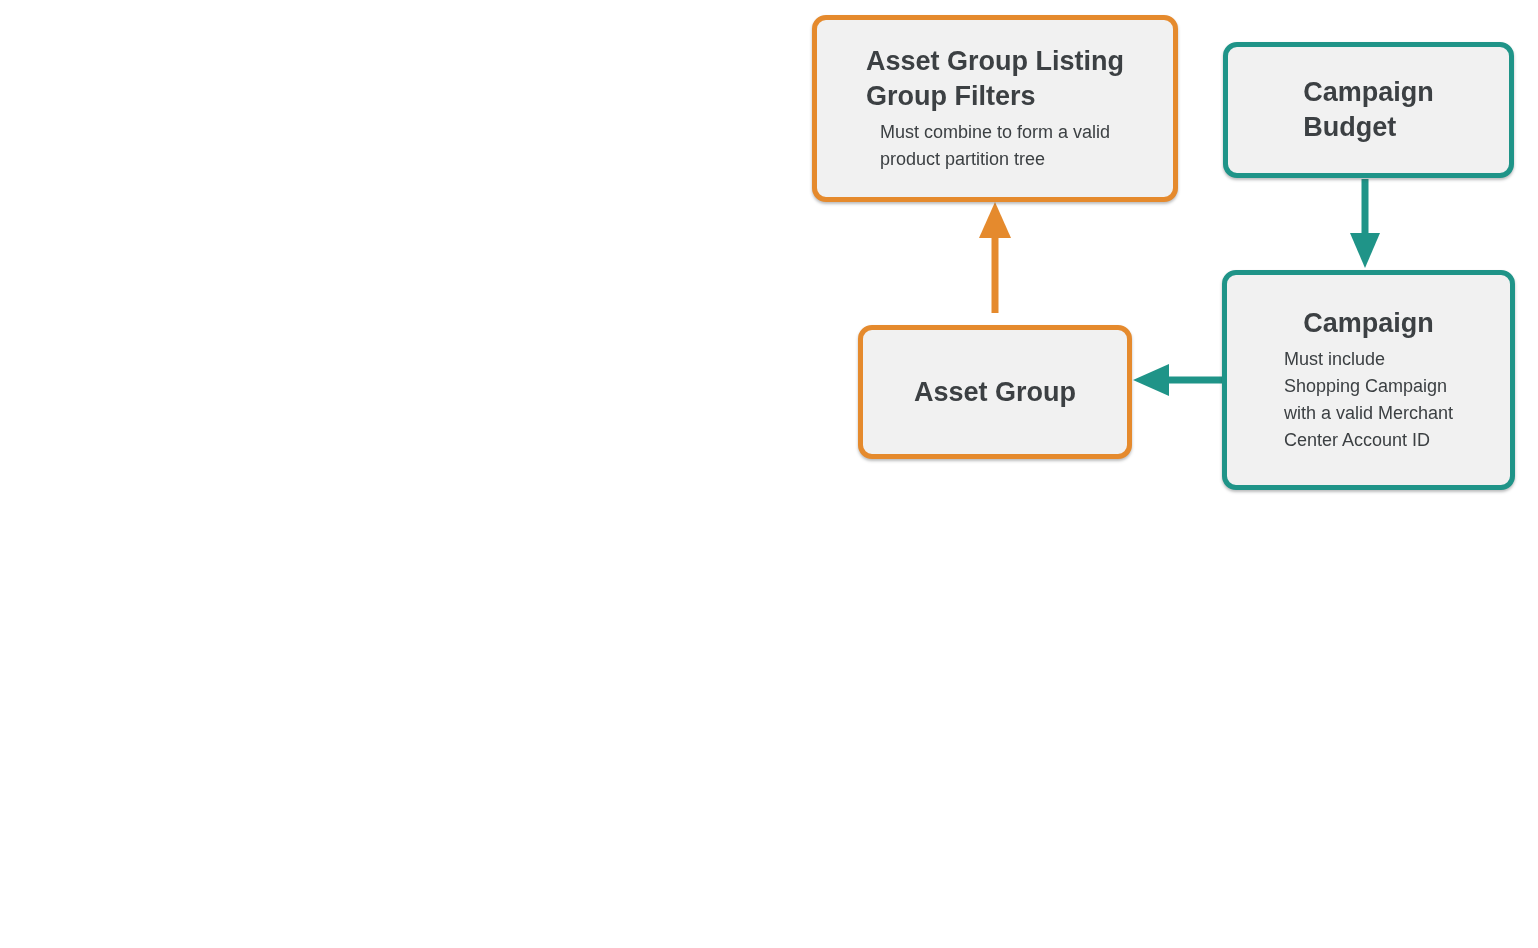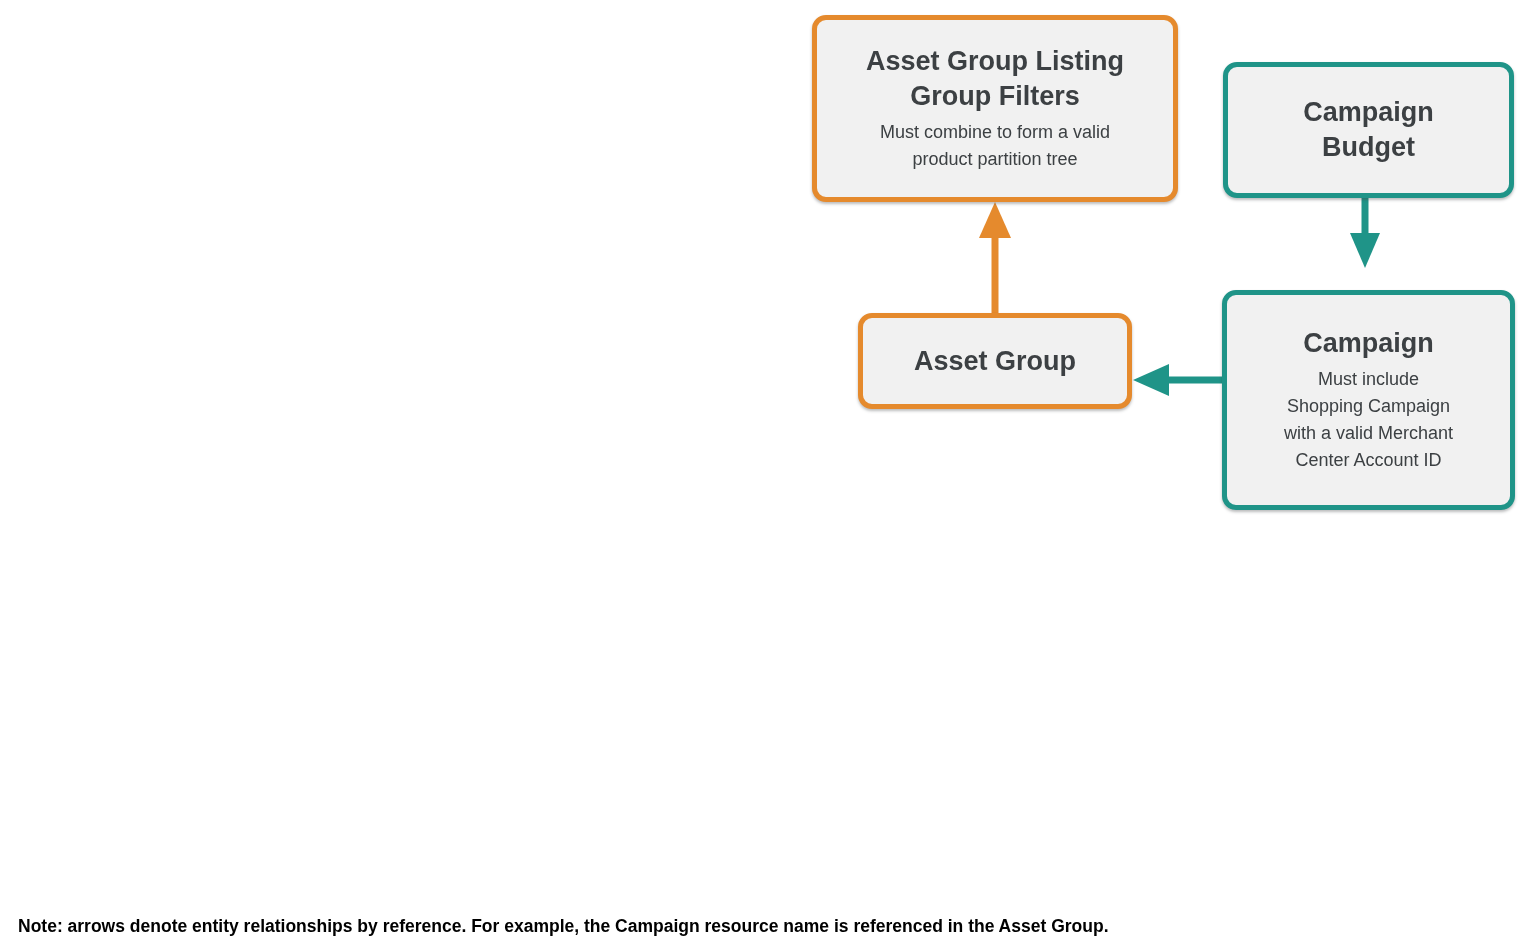--- a/index.html
+++ b/index.html
@@ -26,46 +26,46 @@
   .arrows .line-orange { stroke: var(--orange, #E58A2D); stroke-width: 7; }
   .arrows .line-teal   { stroke: var(--teal, #1F9488);  stroke-width: 7; }
   .arrows .head-orange { fill: var(--orange, #E58A2D); }
   .arrows .head-teal   { fill: var(--teal, #1F9488); }
   .node {
     position: absolute;
     display: flex;
     flex-direction: column;
     align-items: center;
     justify-content: center;
-    text-align: center;
+    text-align: left;
     background: var(--box-bg, #F1F1F1);
     border-radius: 14px;
     box-shadow: 0 2px 3px rgba(60, 64, 67, 0.35);
     padding: 8px 12px;
   }
   .node.orange { border: 5px solid var(--orange, #E58A2D); }
-  .node.teal   { border: 5px solid var(--teal, #1F9488); margin-top: 20px; }
+  .node.teal   { border: 5px solid var(--teal, #1F9488); }
   .node-title {
     font-weight: bold;
     font-size: 27px;
     line-height: 35px;
     color: var(--text, #3C4043);
     white-space: pre-line;
   }
   .node-sub {
     font-size: 18px;
     line-height: 27px;
     color: var(--text, #3C4043);
     white-space: pre-line;
     margin-top: 5px;
   }
   .node-listing-filters { left: 812px;  top: 15px;  width: 366px; height: 187px; }
   .node-campaign-budget { left: 1223px; top: 42px;  width: 291px; height: 136px; }
   .node-campaign        { left: 1222px; top: 270px; width: 293px; height: 220px; }
-  .node-asset-group     { left: 858px;  top: 313px; width: 274px; height: 96px; }
+  .node-asset-group     { left: 858px;  top: 325px; width: 274px; height: 134px; }
   .note {
     position: absolute;
     left: 18px;
     top: 916px;
     font-size: 17.5px;
     font-weight: bold;
     color: var(--note-text, #000000);
     white-space: nowrap;
   }
 </style>
@@ -106,15 +106,14 @@
     <div class="node-sub">Must include
 Shopping Campaign
 with a valid Merchant
 Center Account ID</div>
   </div>
 
   <div class="node orange node-asset-group">
     <div class="node-title">Asset Group</div>
   </div>
 
-  <div class="note">Note: arrows denote entity relationships by reference. For example, the Campaign resource name is referenced in the Asset Group.</div>
 
 </div>
 
 </body></html>

